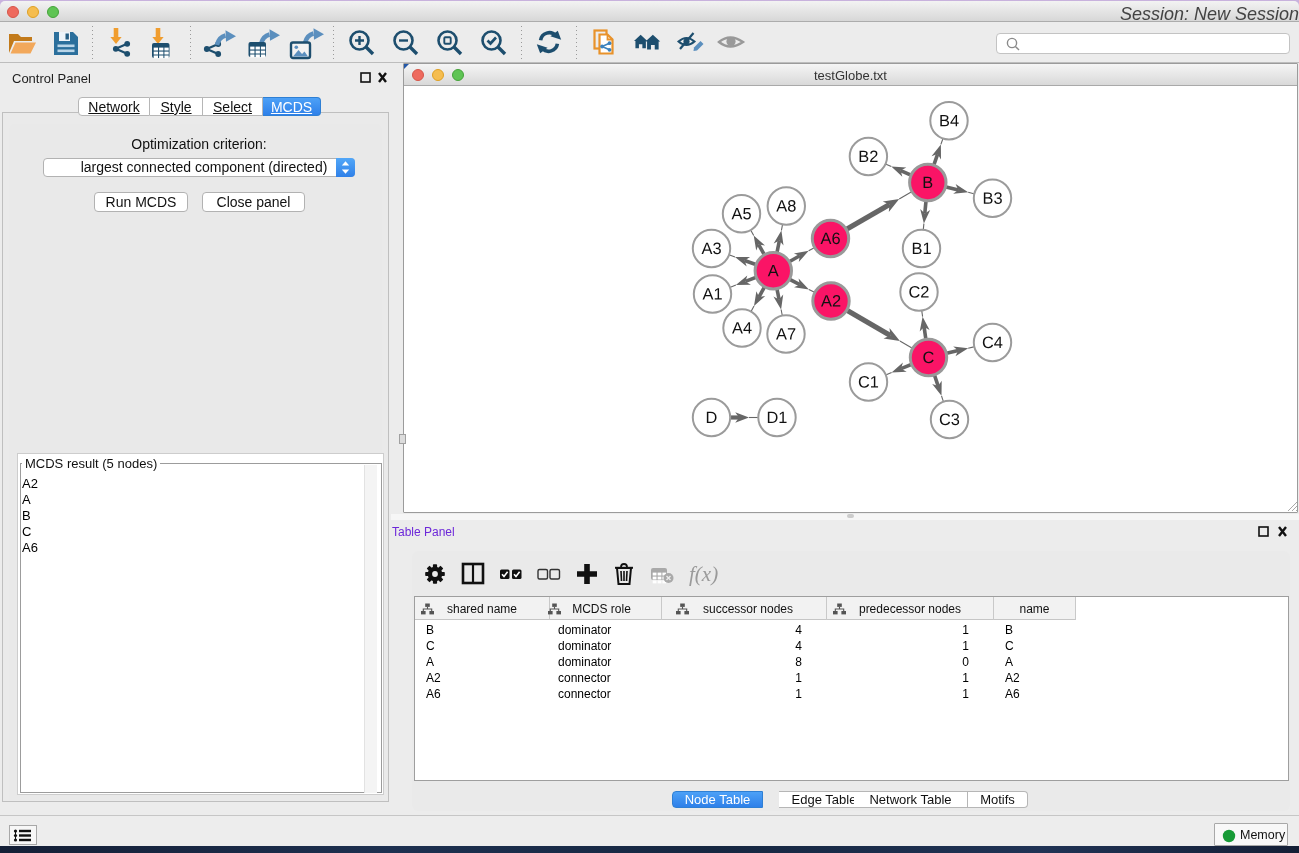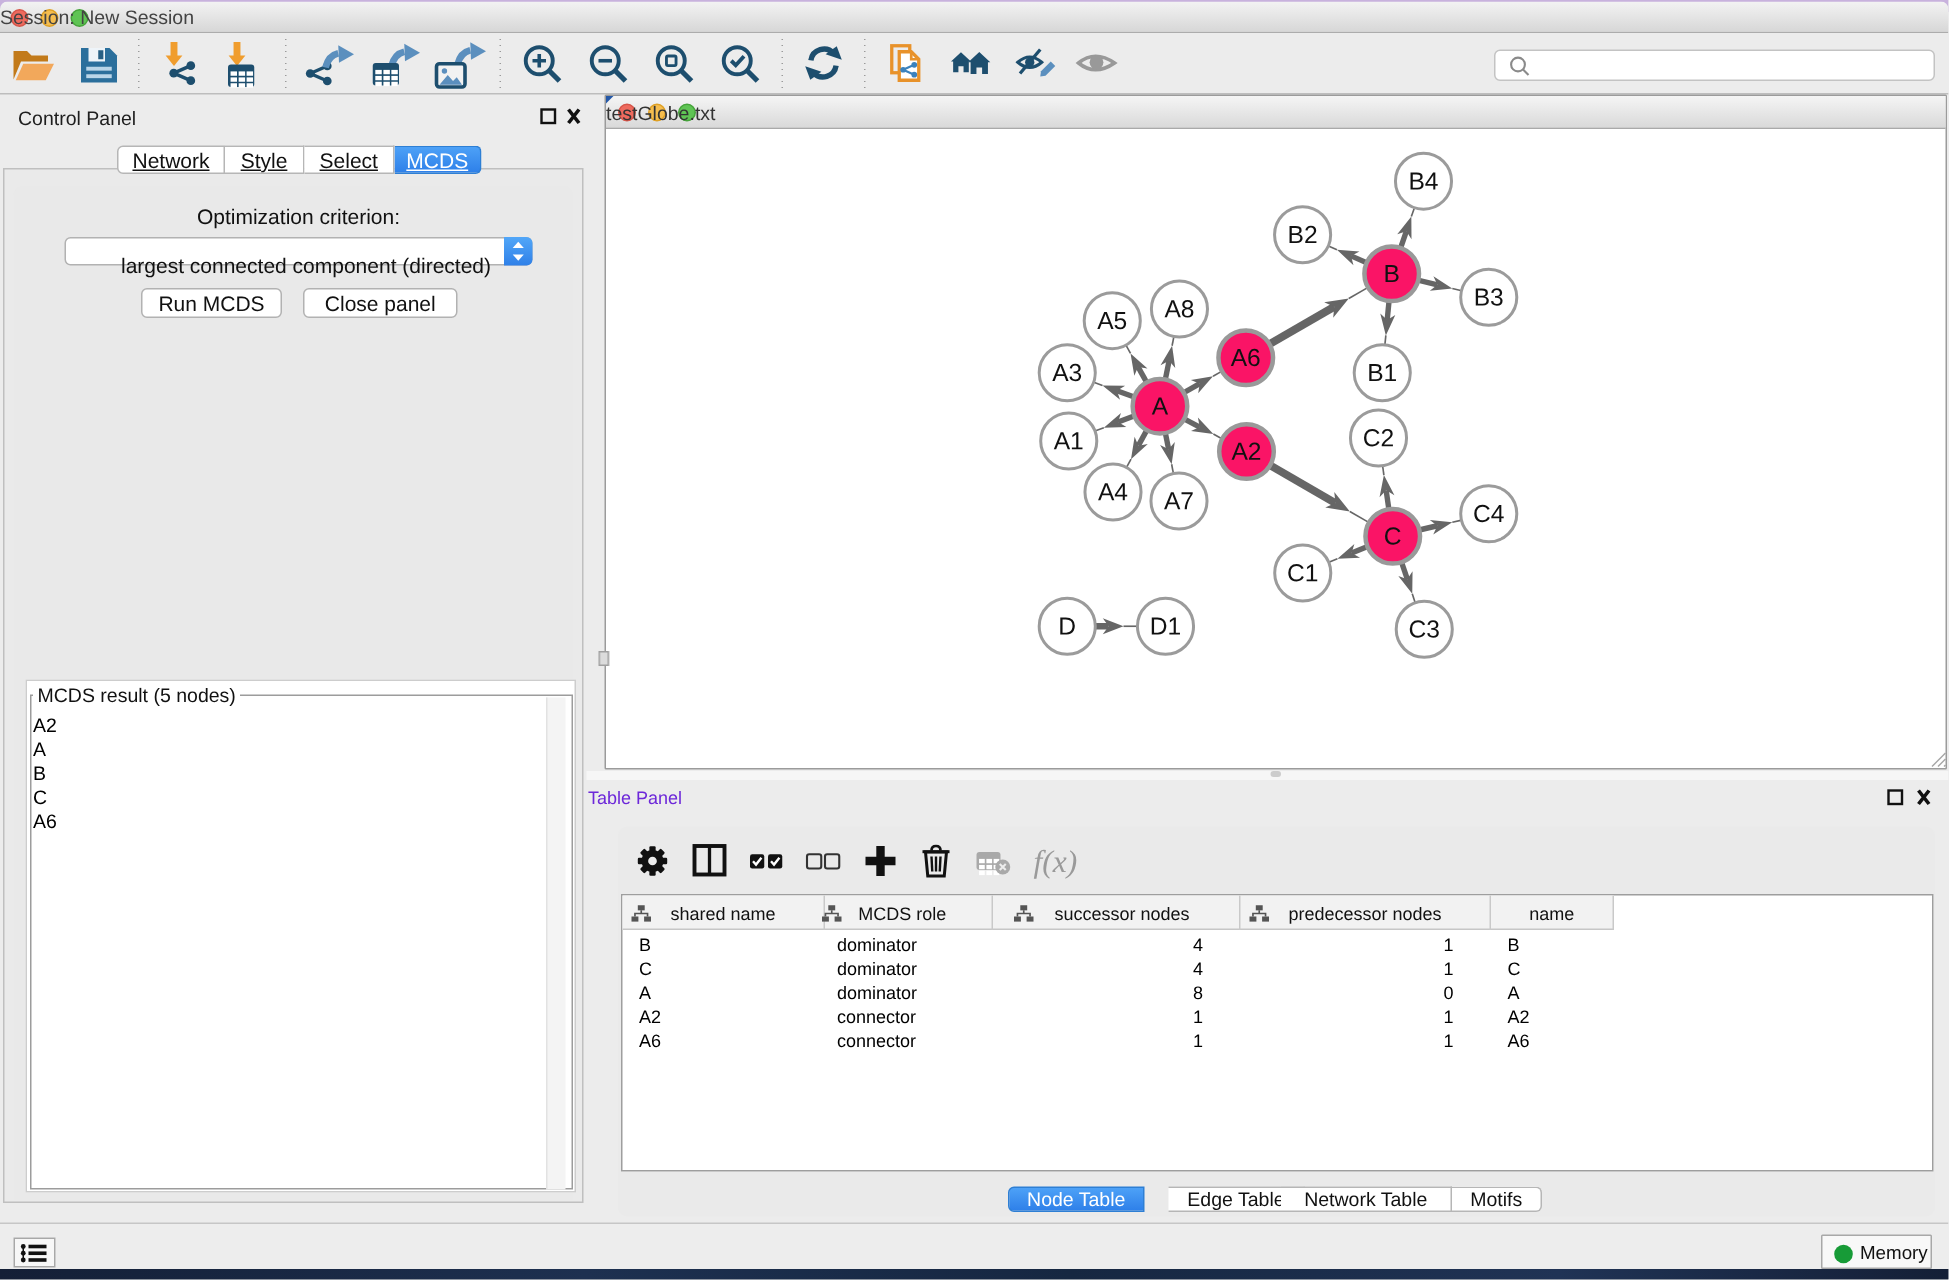--- a/index.html
+++ b/index.html
@@ -8,53 +8,53 @@
 .abs { position:absolute; }
 
 #deskTop { left:0; top:0; width:1299px; height:8px; background:#c8b2dd; z-index:0; }
 #deskBottom { left:0; top:846px; width:1299px; height:7px; background:#17273f;
   background-image:linear-gradient(90deg,#141f36 0%,#1d3050 30%,#162741 55%,#203355 80%,#141f36 100%); z-index:30; }
 
 #titlebar { left:0; top:1px; width:1299px; height:21px; z-index:5;
   background:linear-gradient(#f3f3f3,#d7d7d7); border-bottom:1px solid #acacac;
   border-radius:5px 5px 0 0; }
 #titlebar .tl { position:absolute; width:12px; height:12px; border-radius:50%; top:5px; }
-#title-text { width:100%; text-align:left; top:3px; font-size:13px; color:#434343; }
+#title-text { width:100%; text-align:right; top:3px; font-size:18px; color:#434343;font-style:italic; }
 
 #toolbar { left:0; top:23px; width:1299px; height:40px; background:#ececec; border-bottom:1px solid #bdbdbd; z-index:4; }
 .tsep { position:absolute; top:3px; height:34px; width:1px;
   background-image:linear-gradient(#9a9a9a 25%, rgba(0,0,0,0) 25%); background-size:1px 4px; }
 #searchbox { left:996px; top:10px; width:294px; height:21px; background:#fff; border:1px solid #c3c3c3; border-radius:4px; }
 
 #cp-title { left:12px; top:71px; font-size:13px; color:#1e1e1e; z-index:6;}
 #cp-box { left:2px; top:112px; width:387px; height:690px; border:1px solid #bfbfbf; background:#eaeaea; z-index:1;}
 #cp-inner { left:9px; top:124px; width:373px; height:676px; background:#e9e9e9; border-radius:6px 6px 0 0; z-index:1;}
 .tab { position:absolute; top:97px; height:19px; background:#fff; border:1px solid #b6b6b6; border-left:none;
   font-size:14px; color:#111; text-align:center; line-height:18px; z-index:6;text-decoration:underline; }
 .tab.first { border-left:1px solid #b6b6b6; border-radius:4px 0 0 4px; }
 .tab.last { border-radius:0 4px 4px 0; }
 .tab.sel { background:linear-gradient(#4da1f7,#2e80e9); color:#fff; border-color:#2e7fd4; }
 #opt-label { left:43px; top:136px; width:312px; text-align:center; font-size:14px; color:#111; z-index:6;}
 #combo { left:43px; top:158px; width:312px; height:19px; background:#fff; border:1px solid #b2b2b2; border-radius:4px; z-index:6;}
-#combo .txt { position:absolute; left:0; top:10px; width:308px; text-align:center; font-size:14px; color:#111;padding-left:12px; }
+#combo .txt { position:absolute; left:0; top:0; width:308px; text-align:center; font-size:14px; color:#111;padding-left:12px; }
 #combo .btn { position:absolute; right:-1px; top:-1px; width:19px; height:19px; border-radius:0 4px 4px 0;
   background:linear-gradient(#52a7f8,#2f80e8); }
 .pushbtn { position:absolute; top:192px; height:20px; background:#fff; border:1px solid #b2b2b2; border-radius:4px;
   font-size:14px; color:#111; text-align:center; line-height:18px; z-index:6;}
 #resultbox { left:17px; top:453px; width:367px; height:342px; background:#fff; border:1px solid #cdcdcd; z-index:6;}
 #fieldset { position:absolute; left:2px; top:9px; width:362px; height:330px; border:1px solid #9c9c9c; }
 #fieldlegend { position:absolute; left:1px; top:-8px; background:#fff; padding:0 3px; font-size:13px; color:#111; }
 #mcds-list { position:absolute; left:1px; top:12px; font-size:13px; line-height:15.9px; color:#000; }
 #list-scroll { position:absolute; right:4px; top:1px; width:13px; height:328px; background:#f4f4f4; border-left:1px solid #e2e2e2;}
 
 #gwin { left:403px; top:63px; width:895px; height:450px; border:1px solid #9b9b9b; background:#fff; z-index:5; border-radius:1px;}
 #gwin-title { position:absolute; left:0; top:0; width:893px; height:22px;
   background:linear-gradient(#f5f5f5,#d9d9d9); border-bottom:1px solid #a9a9a9; }
 #gwin-title .tl { position:absolute; width:12px; height:12px; border-radius:50%; top:5px; }
-#gwin-title .t { position:absolute; width:100%; top:4px; font-size:13px; color:#333; }
+#gwin-title .t { position:absolute; width:100%; text-align:center; top:4px; font-size:13px; color:#333; }
 #gcorner { position:absolute; left:0; top:0; width:0; height:0; border-left:5px solid #2458a8; border-bottom:5px solid transparent; }
 #ghandle { left:399px; top:434px; width:7px; height:10px; background:#dcdcdc; border:1px solid #a0a0a0; z-index:7;}
 #hsplit { left:847px; top:514px; width:7px; height:4px; background:#cccccc; border-radius:2px; z-index:3;}
 
 #tp-title { left:392px; top:525px; font-size:12px; color:#6d28d9; z-index:2;}
 #tbl { left:414px; top:596px; width:875px; height:185px; background:#fff; border:1px solid #9e9e9e; z-index:2;}
 #tbl-head { position:absolute; left:0; top:0; height:23px; background:#f2f2f2; border-bottom:1px solid #c6c6c6; }
 .th { position:absolute; top:0; height:23px; border-right:1px solid #c9c9c9; font-size:12px; color:#111; }
 .th .lab, .th .labn { position:absolute; top:5px; width:100%; text-align:center; }
 .td { position:absolute; font-size:12px; color:#000; }

